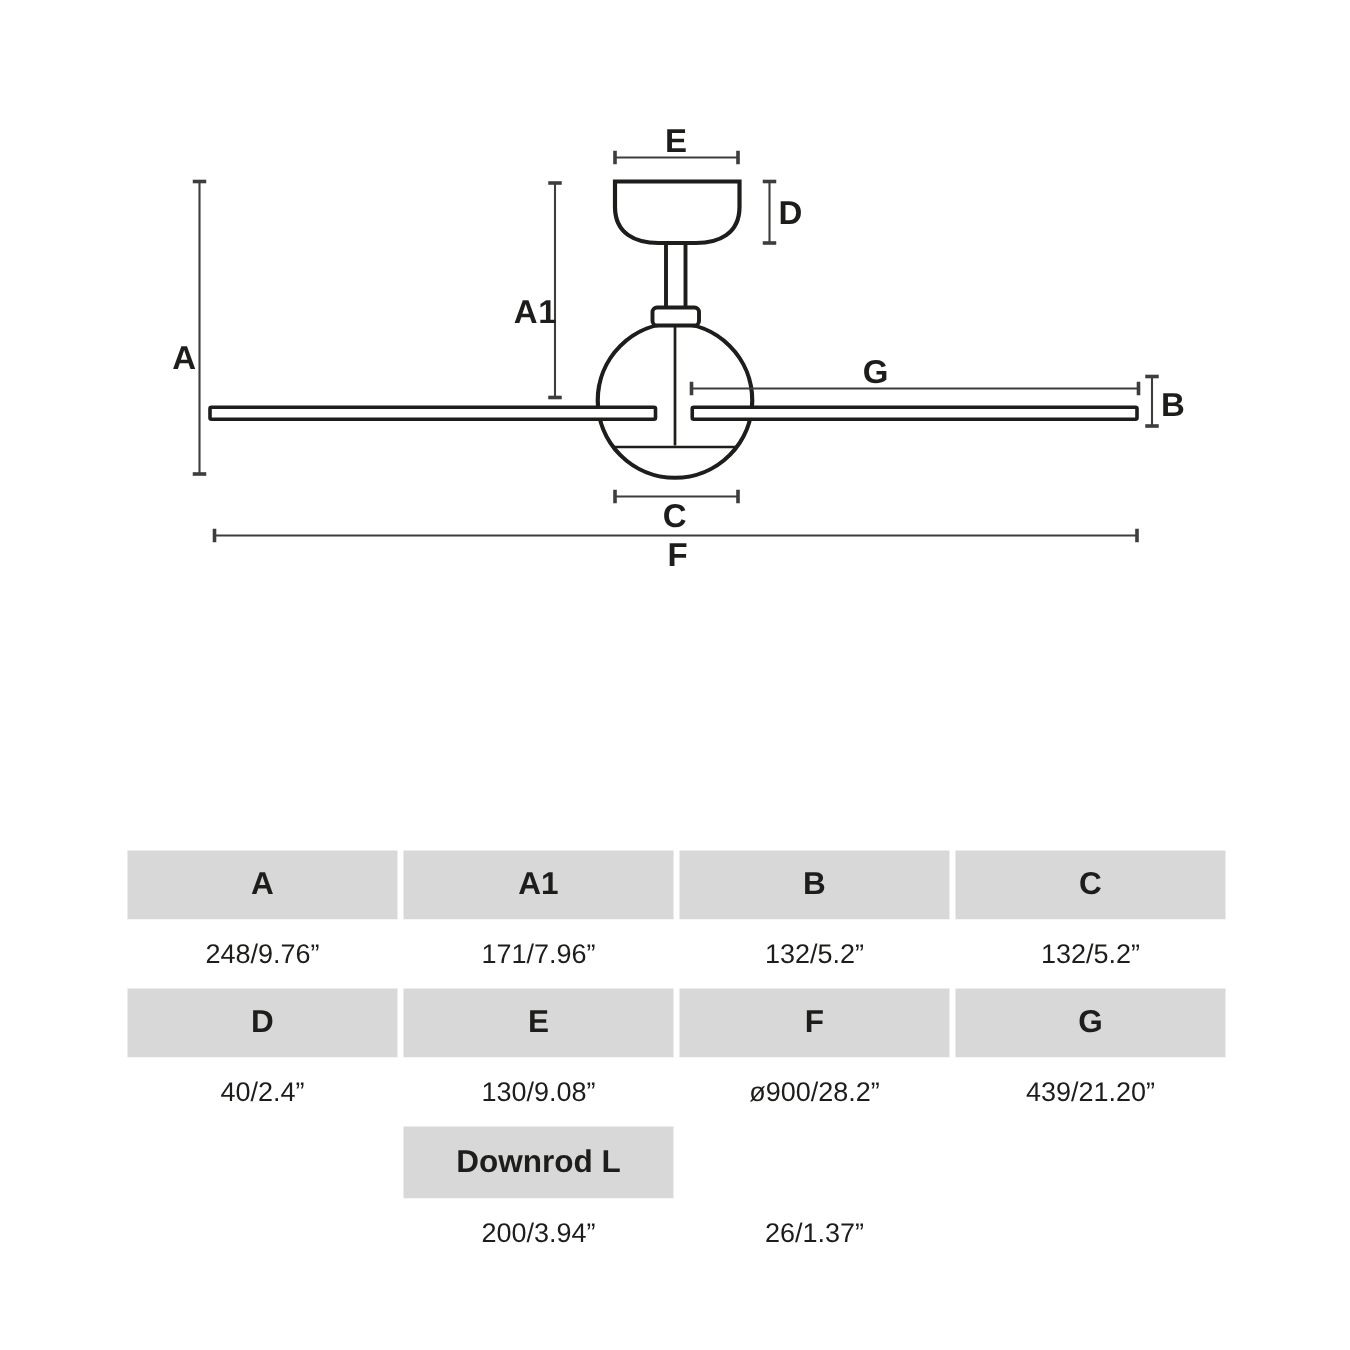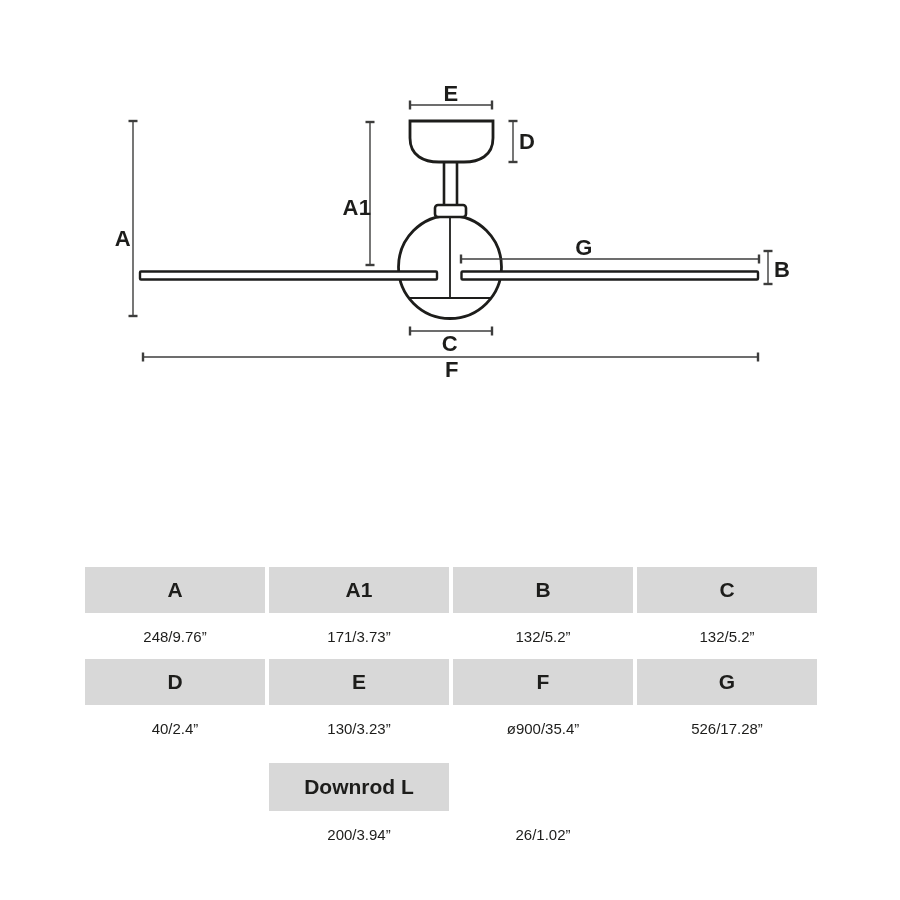--- a/index.html
+++ b/index.html
@@ -33,39 +33,39 @@
     left: 85px;
     top: 567px;
     width: 732px;
     color: #1d1d1b;
   }
   .t-row {
     display: grid;
     grid-template-columns: repeat(4, 180px);
     column-gap: 4px;
   }
-  .t-row.downrod-head { margin-top: 12px; }
+  .t-row.downrod-head { }
   .cell {
     display: flex;
     align-items: center;
     justify-content: center;
     white-space: nowrap;
   }
   .cell.head {
     height: 46px;
     background: #d8d8d8;
     font-weight: bold;
     font-size: 21px;
   }
   .cell.head.tall { height: 48px; }
   .cell.val {
     height: 46px;
     background: #ffffff;
     font-weight: 400;
-    font-size: 15px;
+    font-size: 18px;
   }
 </style>
 </head>
 <body>
 
 <div class="stage">
 
   <svg class="diagram-svg" width="900" height="430" viewBox="0 0 900 430">
 
     <circle cx="450" cy="267" r="51.5" fill="#ffffff" stroke="#1d1d1b" stroke-width="2.8"></circle>
@@ -132,46 +132,46 @@
 
     <div class="t-row">
       <div class="cell head">A</div>
       <div class="cell head">A1</div>
       <div class="cell head">B</div>
       <div class="cell head">C</div>
     </div>
 
     <div class="t-row">
       <div class="cell val">248/9.76”</div>
-      <div class="cell val">171/3.73”</div>
+      <div class="cell val">171/7.96”</div>
       <div class="cell val">132/5.2”</div>
       <div class="cell val">132/5.2”</div>
     </div>
 
     <div class="t-row">
       <div class="cell head">D</div>
       <div class="cell head">E</div>
       <div class="cell head">F</div>
       <div class="cell head">G</div>
     </div>
 
     <div class="t-row">
       <div class="cell val">40/2.4”</div>
-      <div class="cell val">130/3.23”</div>
-      <div class="cell val">ø900/35.4”</div>
-      <div class="cell val">526/17.28”</div>
+      <div class="cell val">130/9.08”</div>
+      <div class="cell val">ø900/28.2”</div>
+      <div class="cell val">439/21.20”</div>
     </div>
 
     <div class="t-row downrod-head">
       <div></div>
       <div class="cell head tall">Downrod L</div>
       <div></div>
     </div>
 
     <div class="t-row">
       <div></div>
       <div class="cell val">200/3.94”</div>
-      <div class="cell val">26/1.02”</div>
+      <div class="cell val">26/1.37”</div>
       <div></div>
     </div>
 
   </div>
 </div>
 
 </body></html>

